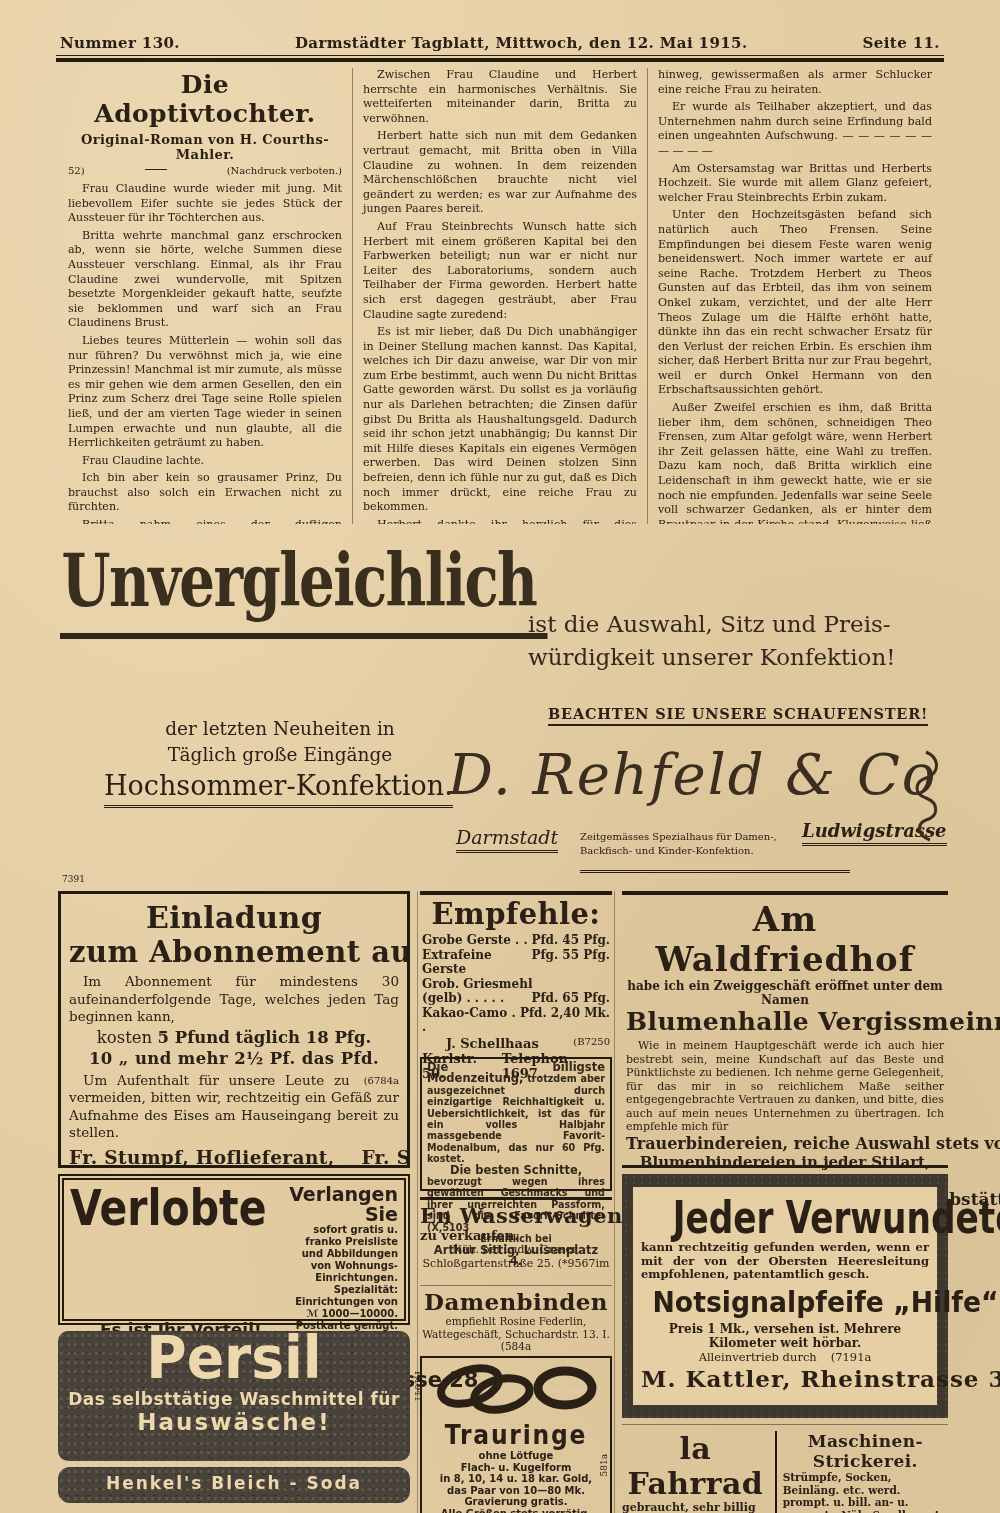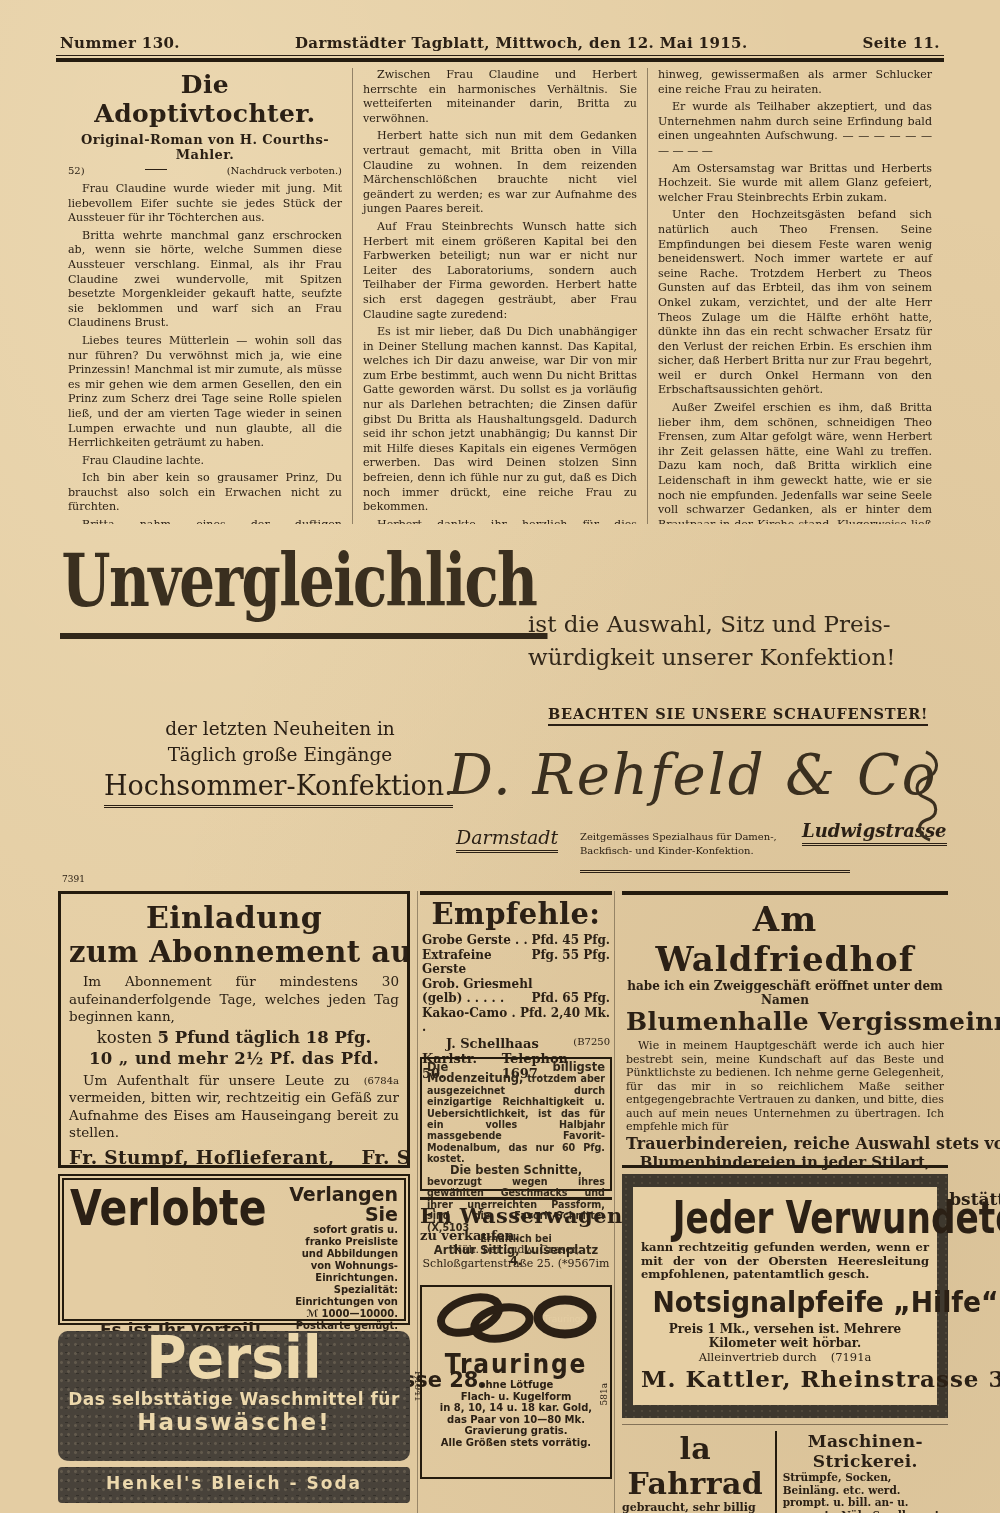--- a/index.html
+++ b/index.html
@@ -69,21 +69,21 @@
   .verl-vend{font-size:21px;font-weight:bold;text-align:center;margin-top:2px;white-space:nowrap;}
   
   .persil{height:175px;position:relative;}
   .persil .dark{border-radius:10px;color:#ecd8ac;text-align:center;
      background:radial-gradient(rgba(236,216,172,.16) 1px, transparent 1.6px) 0 0/7px 9px,
        radial-gradient(rgba(0,0,0,.28) 1px, transparent 1.6px) 3px 4px/11px 7px, #48423a;}
   .persil .main{height:128px;padding-top:2px;}
   .persil .phead{font-size:58px;font-weight:bold;font-family:"DejaVu Sans",sans-serif;transform:scaleX(.95);line-height:62px;margin-top:-6px;}
   .persil .p1{font-size:17px;font-weight:bold;font-family:"DejaVu Sans",sans-serif;letter-spacing:.5px;}
   .persil .p2{font-size:23px;font-weight:bold;font-family:"DejaVu Sans",sans-serif;letter-spacing:2px;}
-  .persil .foot{margin-top:6px;height:36px;line-height:32px;font-size:17px;font-weight:bold;font-family:"DejaVu Sans",sans-serif;letter-spacing:2px;border-radius:4px;}
+  .persil .foot{margin-top:6px;height:36px;line-height:32px;font-size:17px;font-weight:bold;font-family:"DejaVu Sans",sans-serif;letter-spacing:2px;border-radius:12px;}
   .vref{position:absolute;right:-13px;top:40px;font-size:9px;writing-mode:vertical-rl;}
   
   .empfehle{height:152px;border-top:4px solid #241b0e;padding:2px 2px;}
   .empfehle .h{font-size:29px;margin:0 0 2px 0;}
   .eitem{display:flex;justify-content:space-between;font-size:12px;font-weight:bold;line-height:14.5px;}
   .eitem .pr{white-space:nowrap;}
   .esig{display:flex;justify-content:space-between;font-size:13px;font-weight:bold;margin-top:1px;}
   .esig .ref{font-weight:normal;font-size:10px;}
   .eaddr{display:flex;justify-content:space-between;font-size:13px;font-weight:bold;}
   .favorit{height:124px;border:2px solid #241b0e;padding:3px 5px;font-family:"DejaVu Sans",sans-serif;font-size:9.6px;line-height:11.4px;text-align:justify;font-weight:bold;color:#32281a;}
@@ -311,20 +311,27 @@
 
       <div class="wasser center">
         <div class="h bl">En Wasserwagen</div>
         <div class="s">zu verkaufen.</div>
         <div class="b">
           <span>Näh. bei Ludw. Craser, Schloßgartenstraße 25.</span>
           <span>(*9567im</span>
         </div>
       </div>
 
+      <div class="damen center">
+        <div class="h bl">Damenbinden</div>
+        <div class="b">
+          <span>empfiehlt Rosine Federlin, Wattegeschäft, Schuchardstr. 13. I.</span>
+          <span>(584a</span>
+        </div>
+      </div>
 
       <div class="trau center">
         <div>
           <svg width="168" height="56" viewBox="0 0 168 56">
             <ellipse cx="38" cy="26" rx="30" ry="16" fill="none" stroke="#2b2015" stroke-width="8" transform="rotate(-18 38 26)"></ellipse>
             <ellipse cx="70" cy="34" rx="28" ry="15" fill="none" stroke="#2b2015" stroke-width="8" transform="rotate(-12 70 34)"></ellipse>
             <ellipse cx="133" cy="28" rx="27" ry="17" fill="none" stroke="#2b2015" stroke-width="9"></ellipse>
             <text x="133" y="33" text-anchor="middle" font-size="9" fill="#e4cda3" font-family="DejaVu Sans, sans-serif">Trauringe</text>
           </svg>
         </div>

